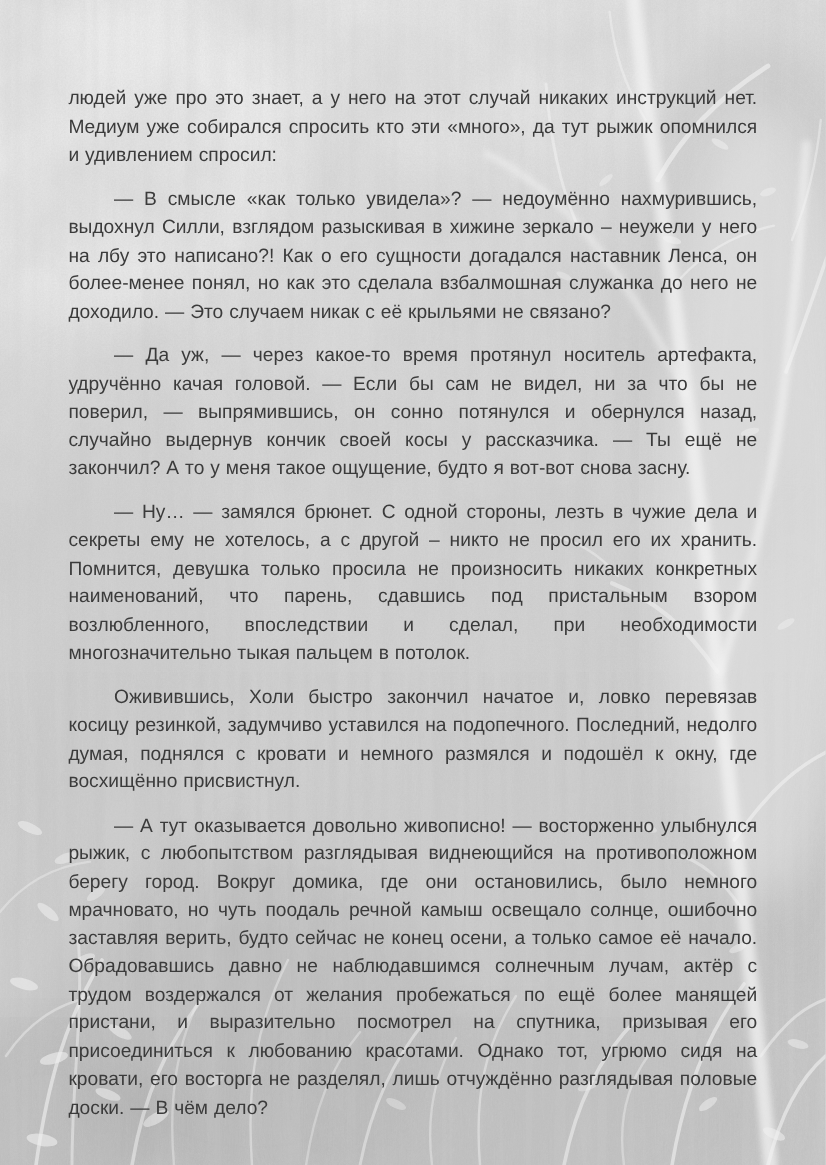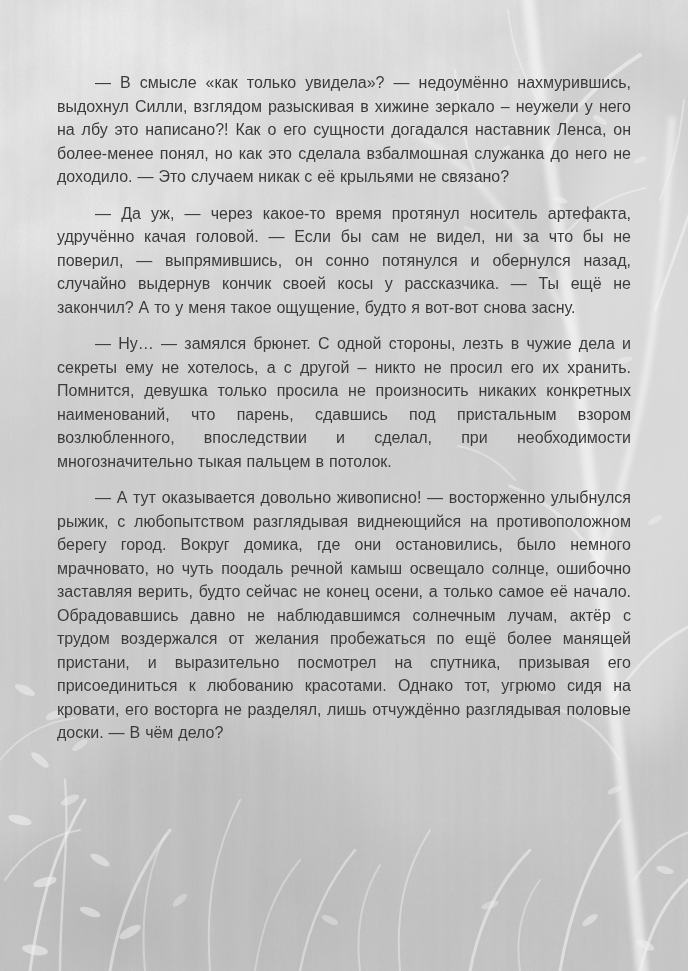--- a/index.html
+++ b/index.html
@@ -173,17 +173,19 @@
       <path d="M 190 971 L 195 680" stroke-width="14" opacity="0.12"></path>
       <path d="M 230 971 L 222 720" stroke-width="9" opacity="0.14"></path>
       <path d="M 262 971 L 268 740" stroke-width="12" opacity="0.11"></path>
       <path d="M 300 971 L 295 760" stroke-width="8" opacity="0.1"></path>
       <path d="M 120 971 L 118 750" stroke-width="8" opacity="0.12"></path>
     </g>
   </svg>
 </div>
 
 <main class="text-block">
+    <p class="no-indent">людей уже про это знает, а у него на этот случай никаких инструкций нет. Медиум уже собирался спросить кто эти «много», да тут рыжик опомнился и удивлением спросил:</p>
     <p>— В смысле «как только увидела»? — недоумённо нахмурившись, выдохнул Силли, взглядом разыскивая в хижине зеркало – неужели у него на лбу это написано?! Как о его сущности догадался наставник Ленса, он более-менее понял, но как это сделала взбалмошная служанка до него не доходило. — Это случаем никак с её крыльями не связано?</p>
     <p>— Да уж, — через какое-то время протянул носитель артефакта, удручённо качая головой. — Если бы сам не видел, ни за что бы не поверил, — выпрямившись, он сонно потянулся и обернулся назад, случайно выдернув кончик своей косы у рассказчика. — Ты ещё не закончил? А то у меня такое ощущение, будто я вот-вот снова засну.</p>
     <p>— Ну… — замялся брюнет. С одной стороны, лезть в чужие дела и секреты ему не хотелось, а с другой – никто не просил его их хранить. Помнится, девушка только просила не произносить никаких конкретных наименований, что парень, сдавшись под пристальным взором возлюбленного, впоследствии и сделал, при необходимости многозначительно тыкая пальцем в потолок.</p>
+    <p>Оживившись, Холи быстро закончил начатое и, ловко перевязав косицу резинкой, задумчиво уставился на подопечного. Последний, недолго думая, поднялся с кровати и немного размялся и подошёл к окну, где восхищённо присвистнул.</p>
     <p>— А тут оказывается довольно живописно! — восторженно улыбнулся рыжик, с любопытством разглядывая виднеющийся на противоположном берегу город. Вокруг домика, где они остановились, было немного мрачновато, но чуть поодаль речной камыш освещало солнце, ошибочно заставляя верить, будто сейчас не конец осени, а только самое её начало. Обрадовавшись давно не наблюдавшимся солнечным лучам, актёр с трудом воздержался от желания пробежаться по ещё более манящей пристани, и выразительно посмотрел на спутника, призывая его присоединиться к любованию красотами. Однако тот, угрюмо сидя на кровати, его восторга не разделял, лишь отчуждённо разглядывая половые доски. — В чём дело?</p>
   </main>
 
 </body></html>

